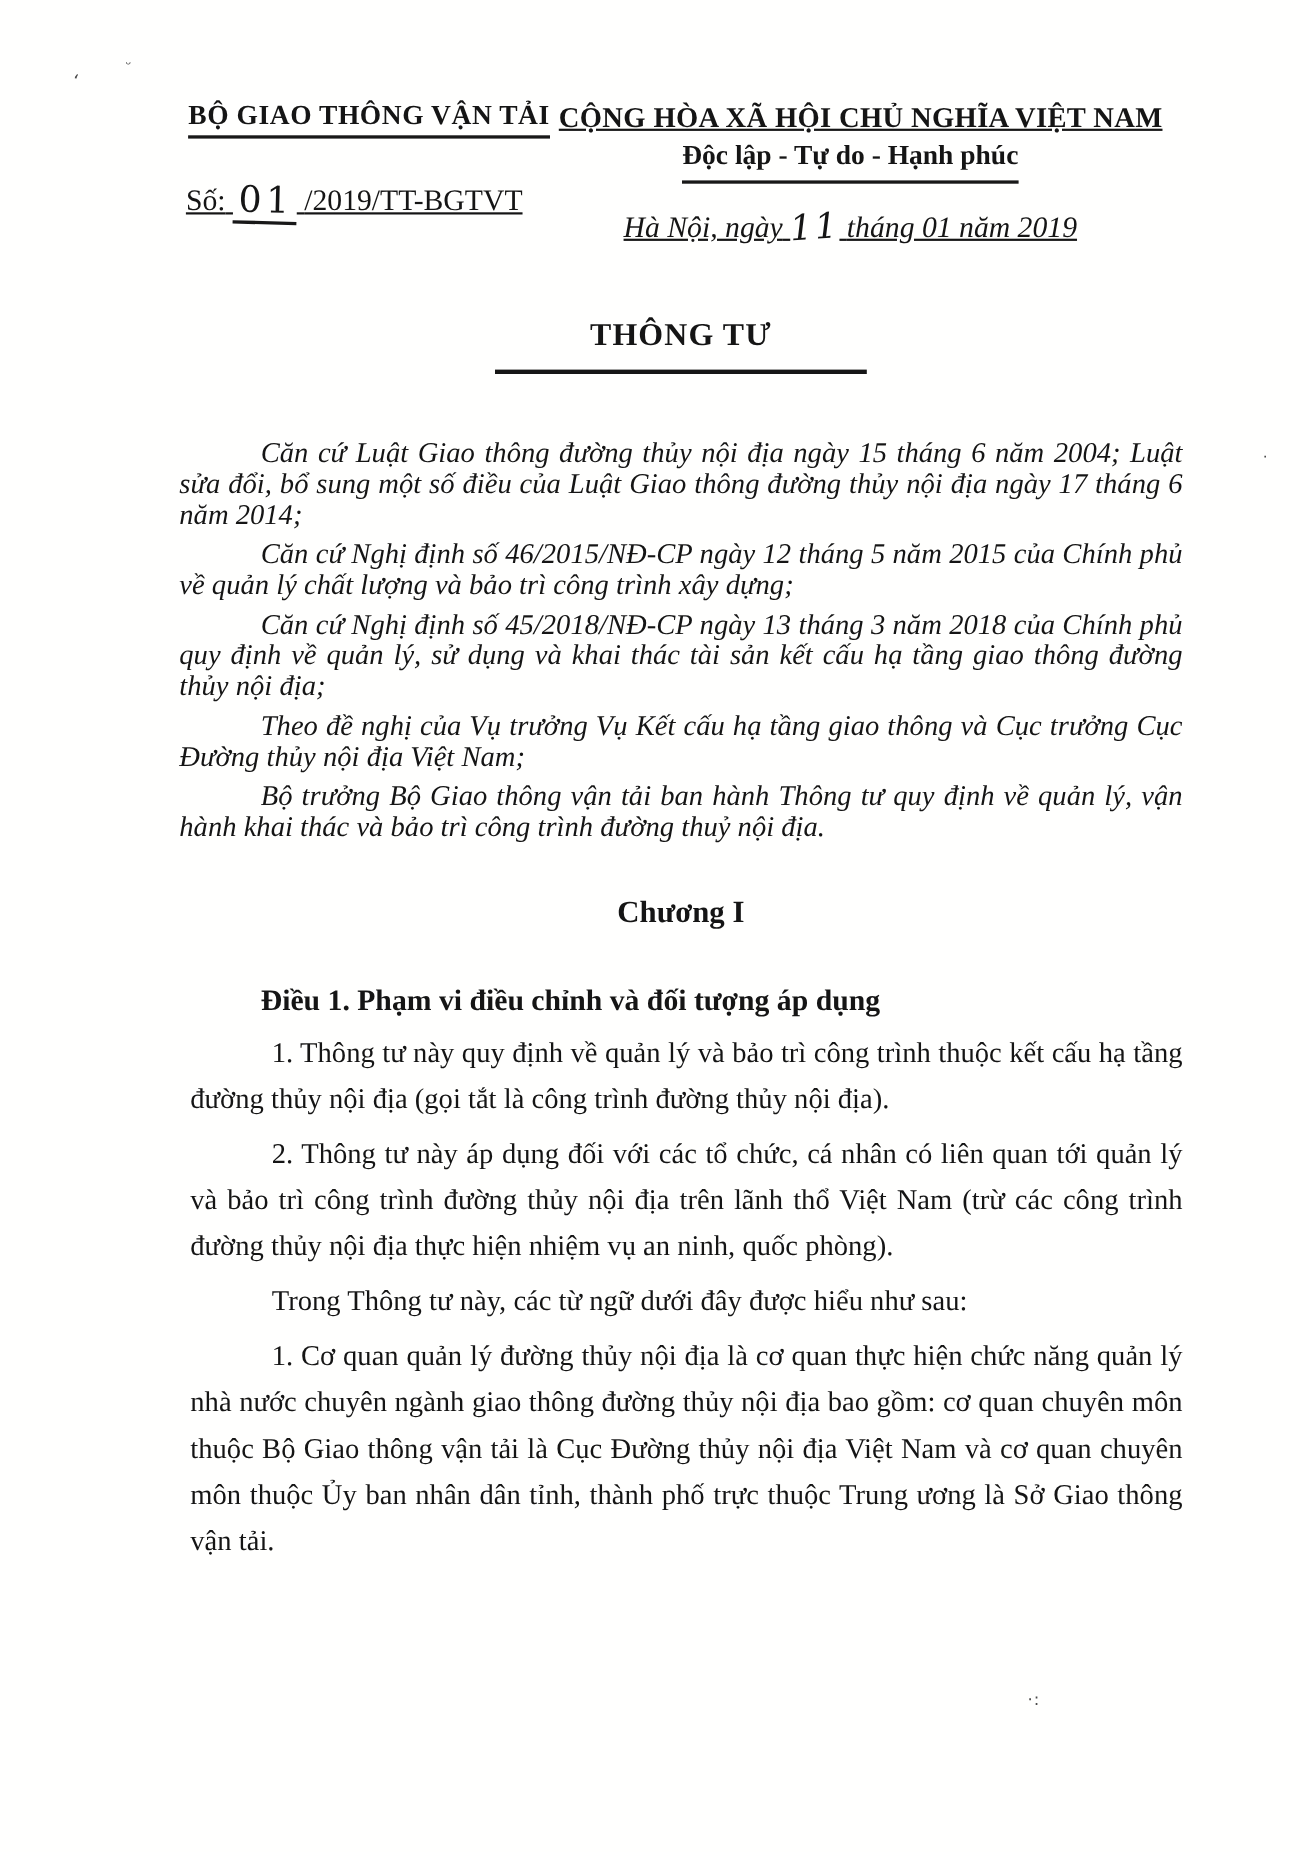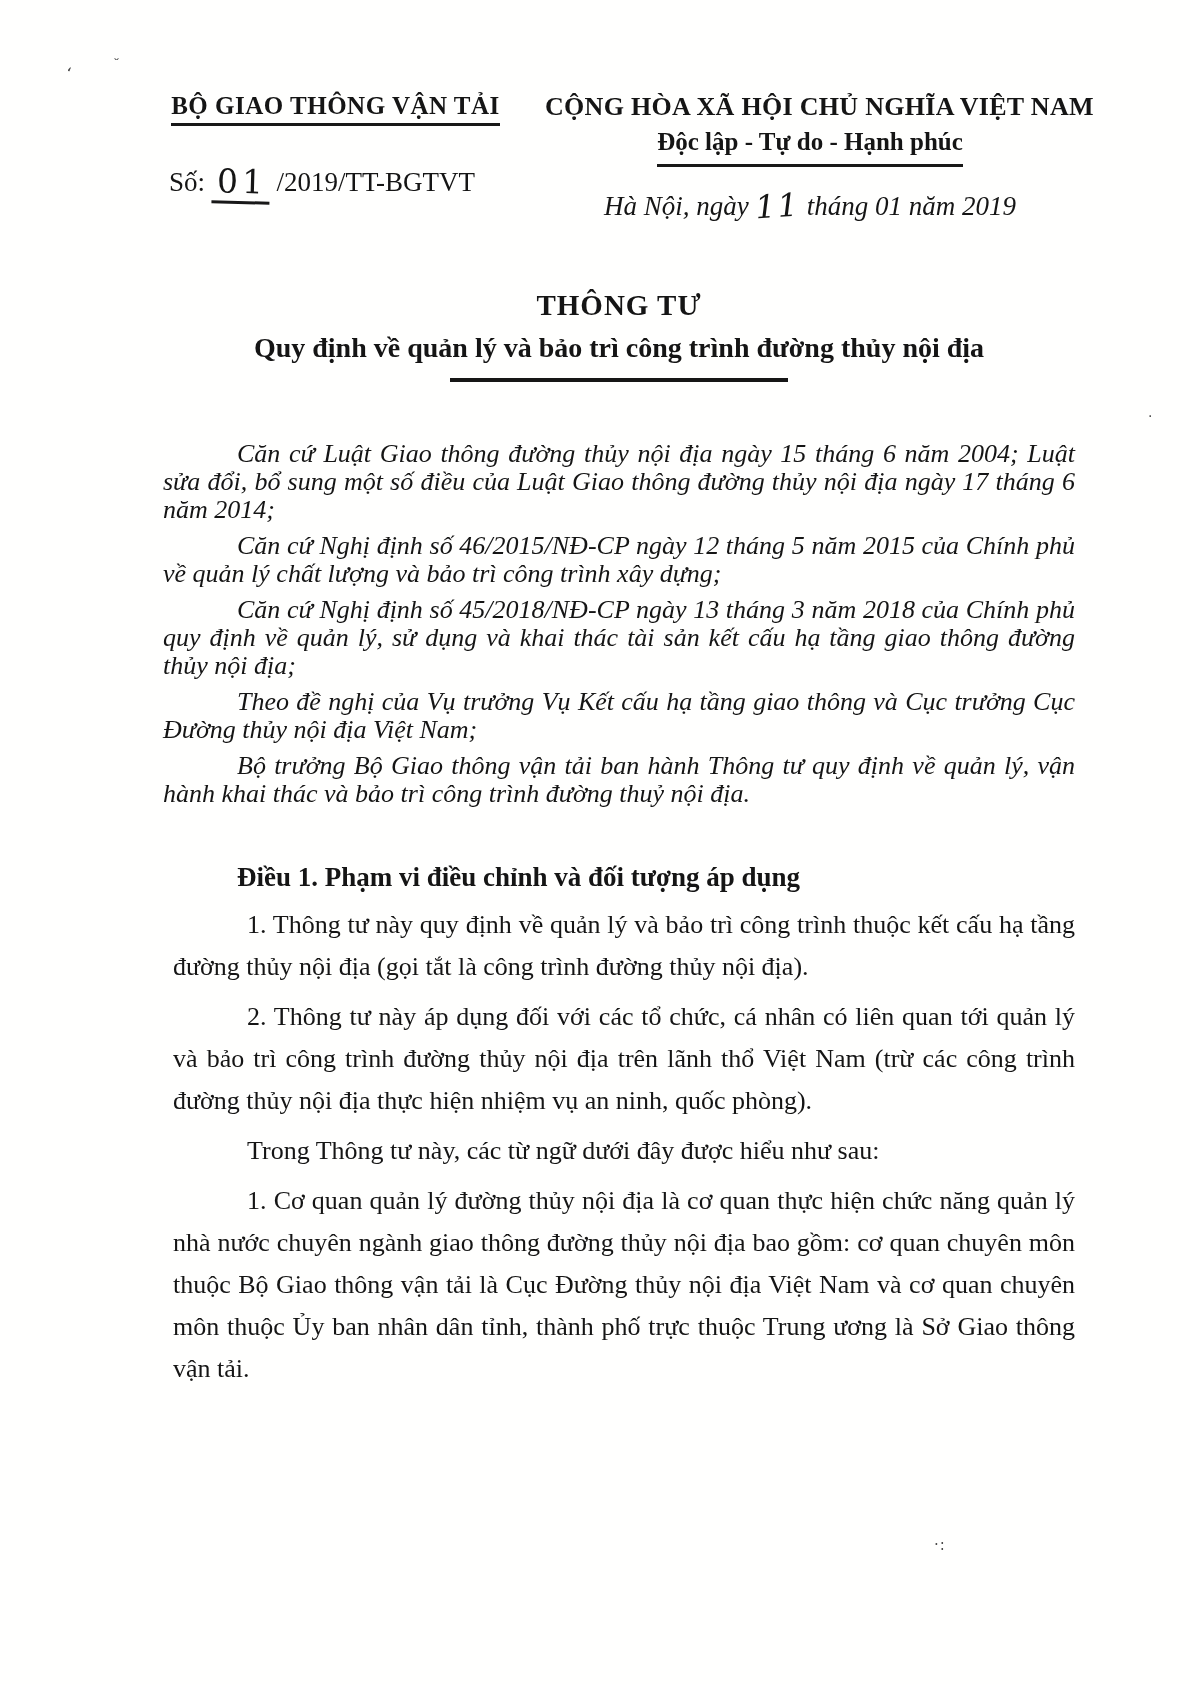--- a/index.html
+++ b/index.html
@@ -13,22 +13,23 @@
   }
   .content{
     position:absolute;
     left:163px; top:92px;
     width:912px;
   }
 
   
   .doc-header{
     display:flex;
-    justify-content:space-between;
+    justify-content:flex-start;
     align-items:flex-start;
+    text-decoration:underline;
   }
   .hdr-left{width:345px;text-align:center;flex:0 0 auto;}
   .hdr-right{width:530px;text-align:center;flex:0 0 auto;}
   .org-name{
     display:inline-block;
     font-weight:bold;font-size:25px;letter-spacing:.5px;
     padding-bottom:3px;
     border-bottom:3px solid #181818;
     white-space:nowrap;
   }
@@ -132,33 +133,33 @@
         <div class="date-line">
           <span>Hà Nội, ngày</span>
           <span class="hand-day">11</span>
           <span>tháng 01 năm 2019</span>
         </div>
       </div>
     </div>
 
     <div class="title-block">
       <div class="doc-type">THÔNG TƯ</div>
-      <div class="doc-subject">Quy định về quản lý và bảo trì công trình đường thủy nội địa</div>
       <div class="subject-rule"></div>
     </div>
 
     <div class="preamble">
       <p>Căn cứ Luật Giao thông đường thủy nội địa ngày 15 tháng 6 năm 2004; Luật sửa đổi, bổ sung một số điều của Luật Giao thông đường thủy nội địa ngày 17 tháng 6 năm 2014;</p>
       <p>Căn cứ Nghị định số 46/2015/NĐ-CP ngày 12 tháng 5 năm 2015 của Chính phủ về quản lý chất lượng và bảo trì công trình xây dựng;</p>
       <p>Căn cứ Nghị định số 45/2018/NĐ-CP ngày 13 tháng 3 năm 2018 của Chính phủ quy định về quản lý, sử dụng và khai thác tài sản kết cấu hạ tầng giao thông đường thủy nội địa;</p>
       <p>Theo đề nghị của Vụ trưởng Vụ Kết cấu hạ tầng giao thông và Cục trưởng Cục Đường thủy nội địa Việt Nam;</p>
       <p>Bộ trưởng Bộ Giao thông vận tải ban hành Thông tư quy định về quản lý, vận hành khai thác và bảo trì công trình đường thuỷ nội địa.</p>
     </div>
 
     <div class="chapter">
+      <div class="chapter-label">Chương I</div>
     </div>
 
     <div class="articles">
 
       <div>
         <p class="article-heading">Điều 1. Phạm vi điều chỉnh và đối tượng áp dụng</p>
         <p class="clause">1. Thông tư này quy định về quản lý và bảo trì công trình thuộc kết cấu hạ tầng đường thủy nội địa (gọi tắt là công trình đường thủy nội địa).</p>
         <p class="clause">2. Thông tư này áp dụng đối với các tổ chức, cá nhân có liên quan tới quản lý và bảo trì công trình đường thủy nội địa trên lãnh thổ Việt Nam (trừ các công trình đường thủy nội địa thực hiện nhiệm vụ an ninh, quốc phòng).</p>
       </div>
 

